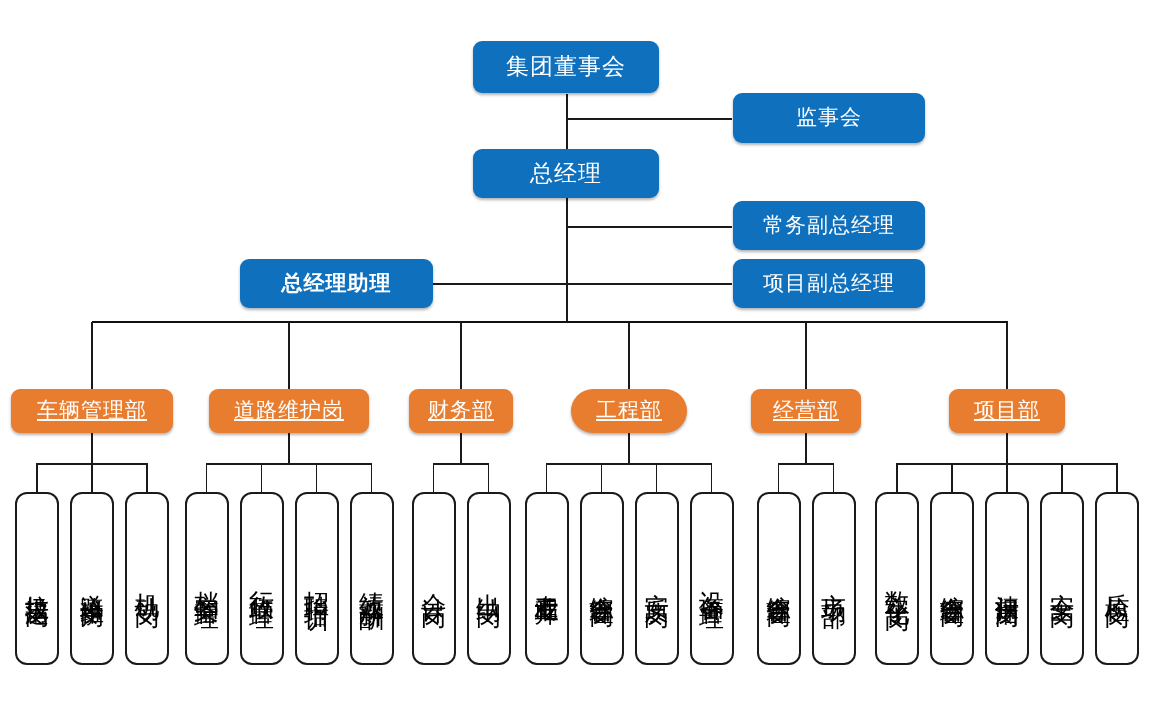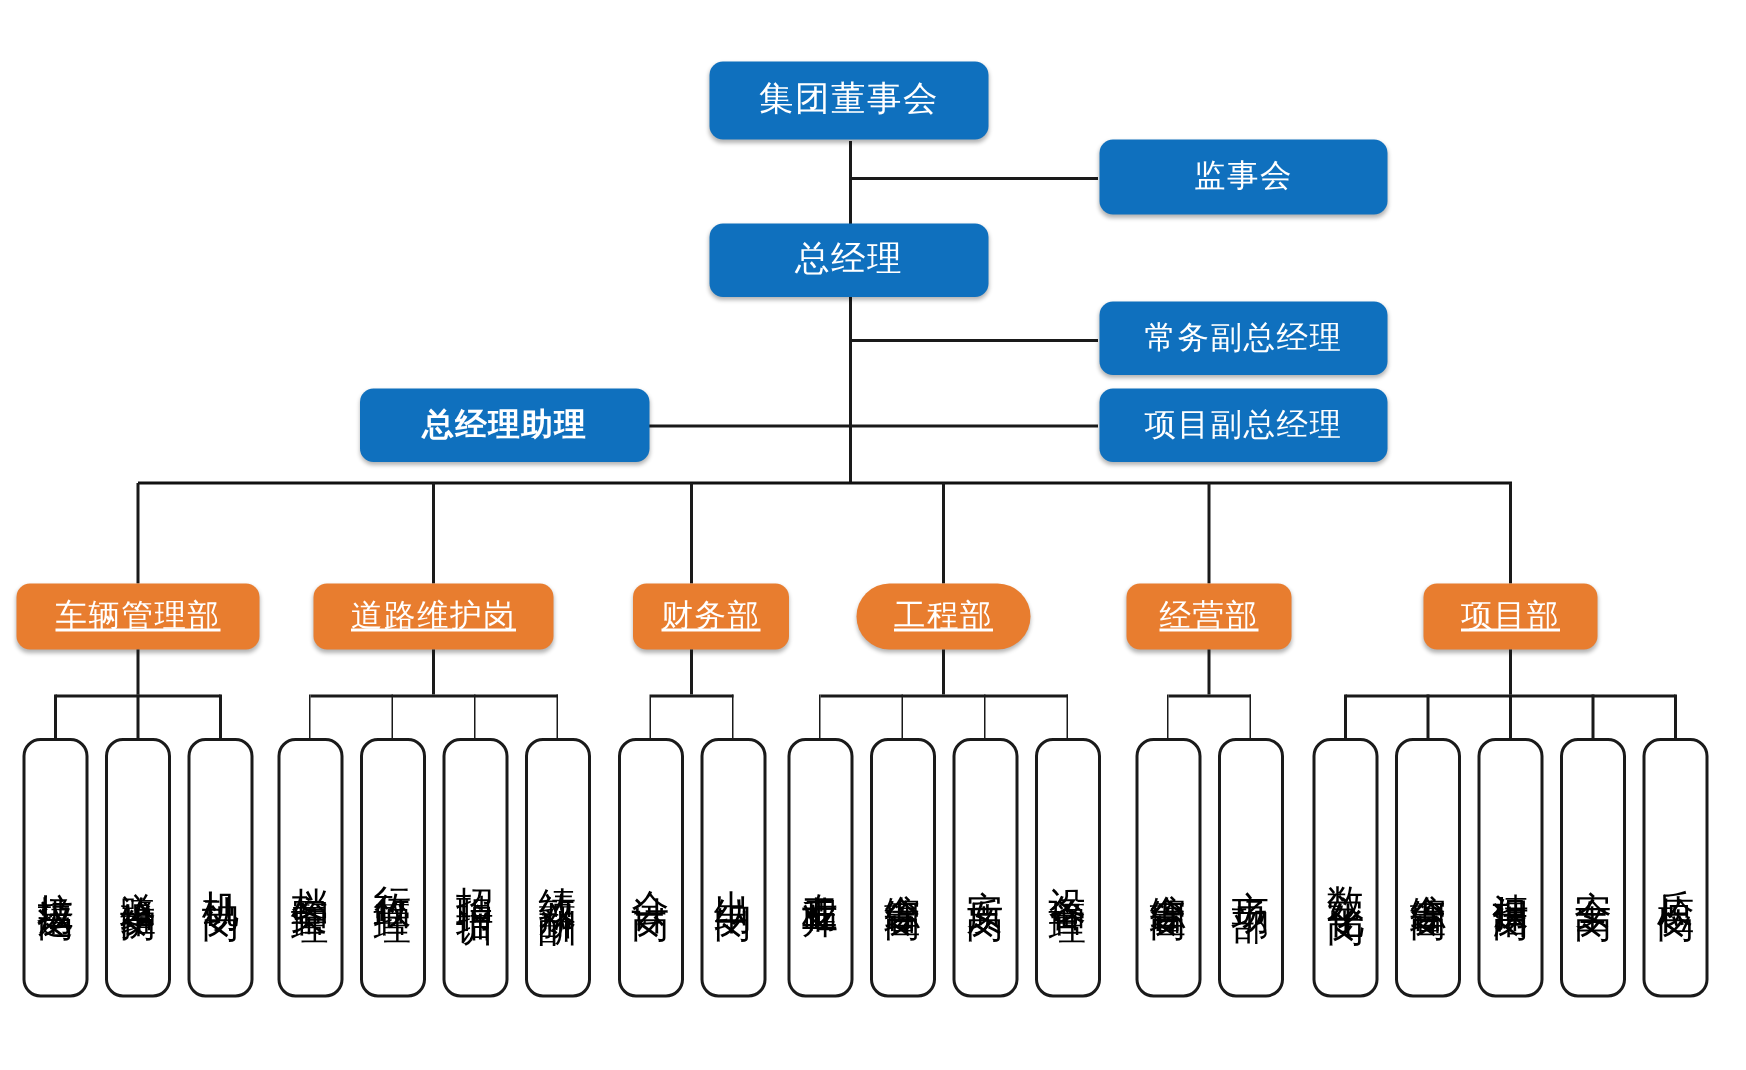--- a/index.html
+++ b/index.html
@@ -136,21 +136,21 @@
       </div>
       <div class="line v" style="left: 315.7px; top: 463px; height: 29px;"></div>
       <div class="post" style="left: 294.5px; top: 492px; width: 44px; height: 173px;">
         <span class="vtext">招聘培训</span>
       </div>
       <div class="line v" style="left: 370.7px; top: 463px; height: 29px;"></div>
       <div class="post" style="left: 349.5px; top: 492px; width: 44px; height: 173px;">
         <span class="vtext">绩效薪酬</span>
       </div>
       <div class="line v" style="left: 460.2px; top: 322px; height: 67px;"></div>
-      <div class="node orange dept" style="left: 409px; top: 389px; width: 104px; height: 44px; margin-left: 13px;">财务部</div>
+      <div class="node orange dept" style="left: 409px; top: 389px; width: 104px; height: 44px;">财务部</div>
       <div class="line v" style="left: 460.2px; top: 433px; height: 30px;"></div>
       <div class="line h" style="left: 433.5px; top: 463px; width: 55px;"></div>
       <div class="line v" style="left: 432.7px; top: 463px; height: 29px;"></div>
       <div class="post" style="left: 411.5px; top: 492px; width: 44px; height: 173px;">
         <span class="vtext">会计岗</span>
       </div>
       <div class="line v" style="left: 487.7px; top: 463px; height: 29px;"></div>
       <div class="post" style="left: 466.5px; top: 492px; width: 44px; height: 173px;">
         <span class="vtext">出纳岗</span>
       </div>

